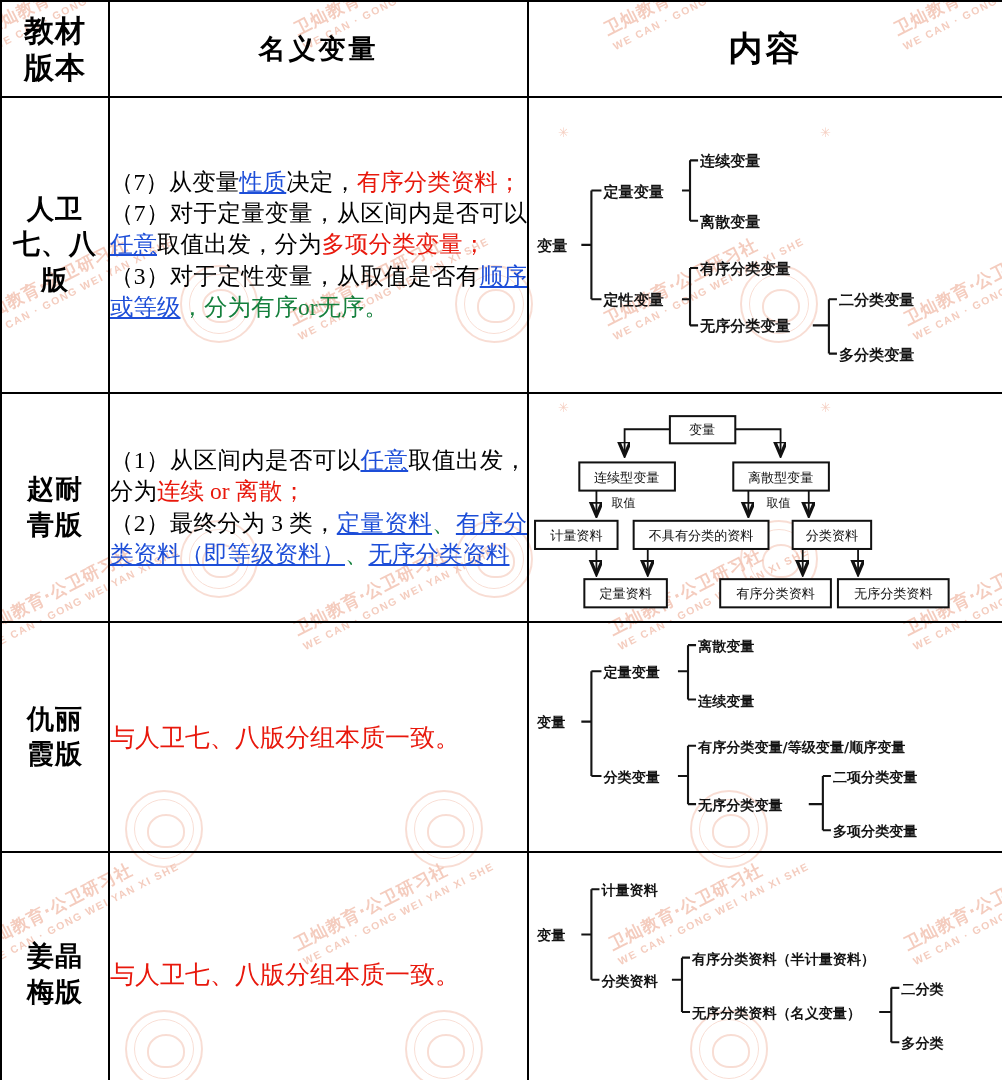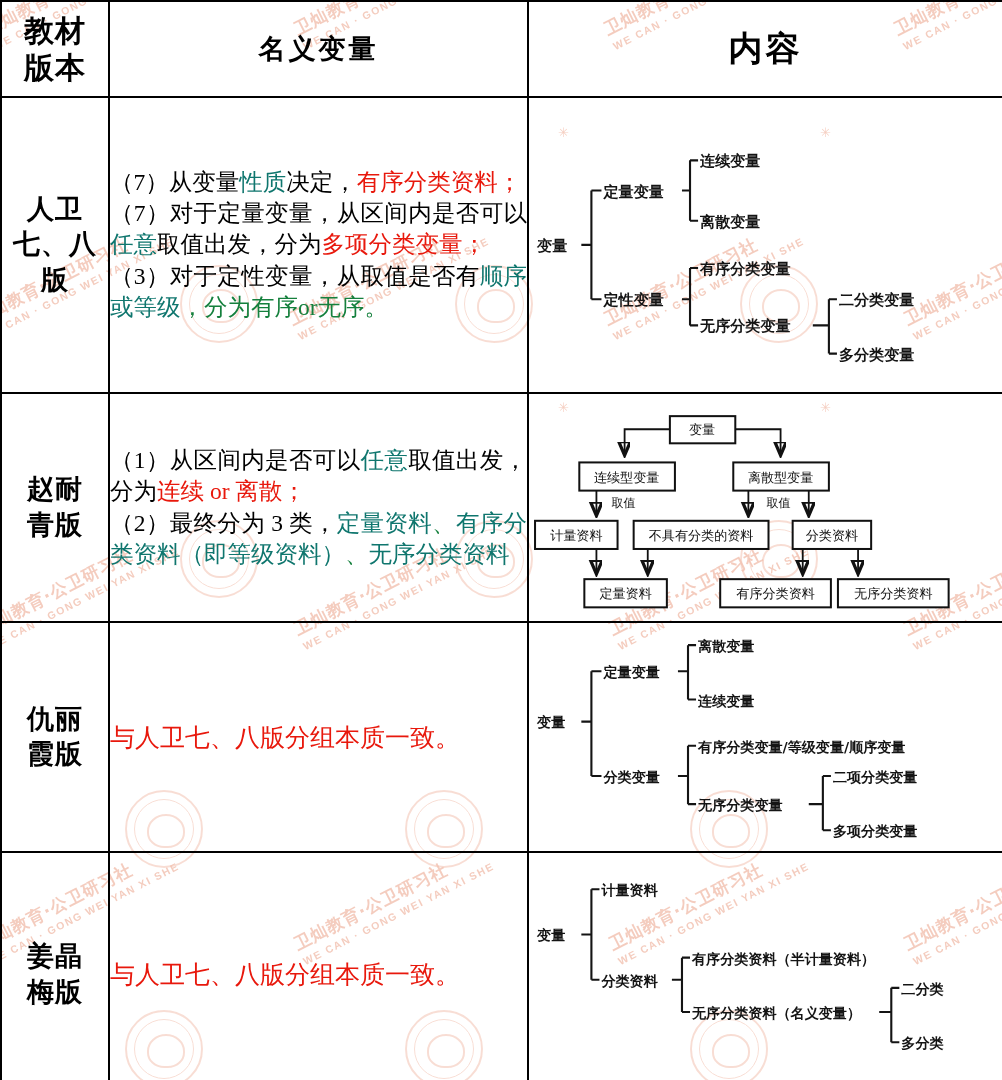--- a/index.html
+++ b/index.html
@@ -34,21 +34,21 @@
 
   thead th{background:#fae3d4;height:94px;font-weight:bold;color:#000;}
   .hdr-ver{font-size:30px;line-height:1.25;letter-spacing:1px;}
   .hdr-mid{font-size:27px;letter-spacing:3px;}
   .hdr-con{font-size:34px;letter-spacing:3px;}
 
   td.ver{text-align:center;font-size:27px;font-weight:bold;line-height:1.32;letter-spacing:1px;color:#000;}
   td.basis{padding:4px 7px 4px 7px;font-size:23.5px;line-height:1.33;color:#000;text-align:justify;}
   td.basis p{margin:0;}
   .blue{color:#15803d;}
-  .blue-u{color:#0f766e;}
+  .blue-u{color:#1d4ed8;text-decoration:underline;}
   .red{color:#e8180c;}
   .red-c{color:#e8180c;font-size:25px;}
   td.diagram{position:relative;}
 
   
   svg.tree{display:block;width:100%;height:auto;}
   svg.tree text{font-family:"DejaVu Sans","Liberation Sans",sans-serif;
                 font-weight:bold;fill:#141414;}
   svg.tree path,svg.tree line{stroke:#141414;fill:none;stroke-width:2.1;}
   svg.flow text{font-family:"DejaVu Sans","Liberation Sans",sans-serif;fill:#111;}

